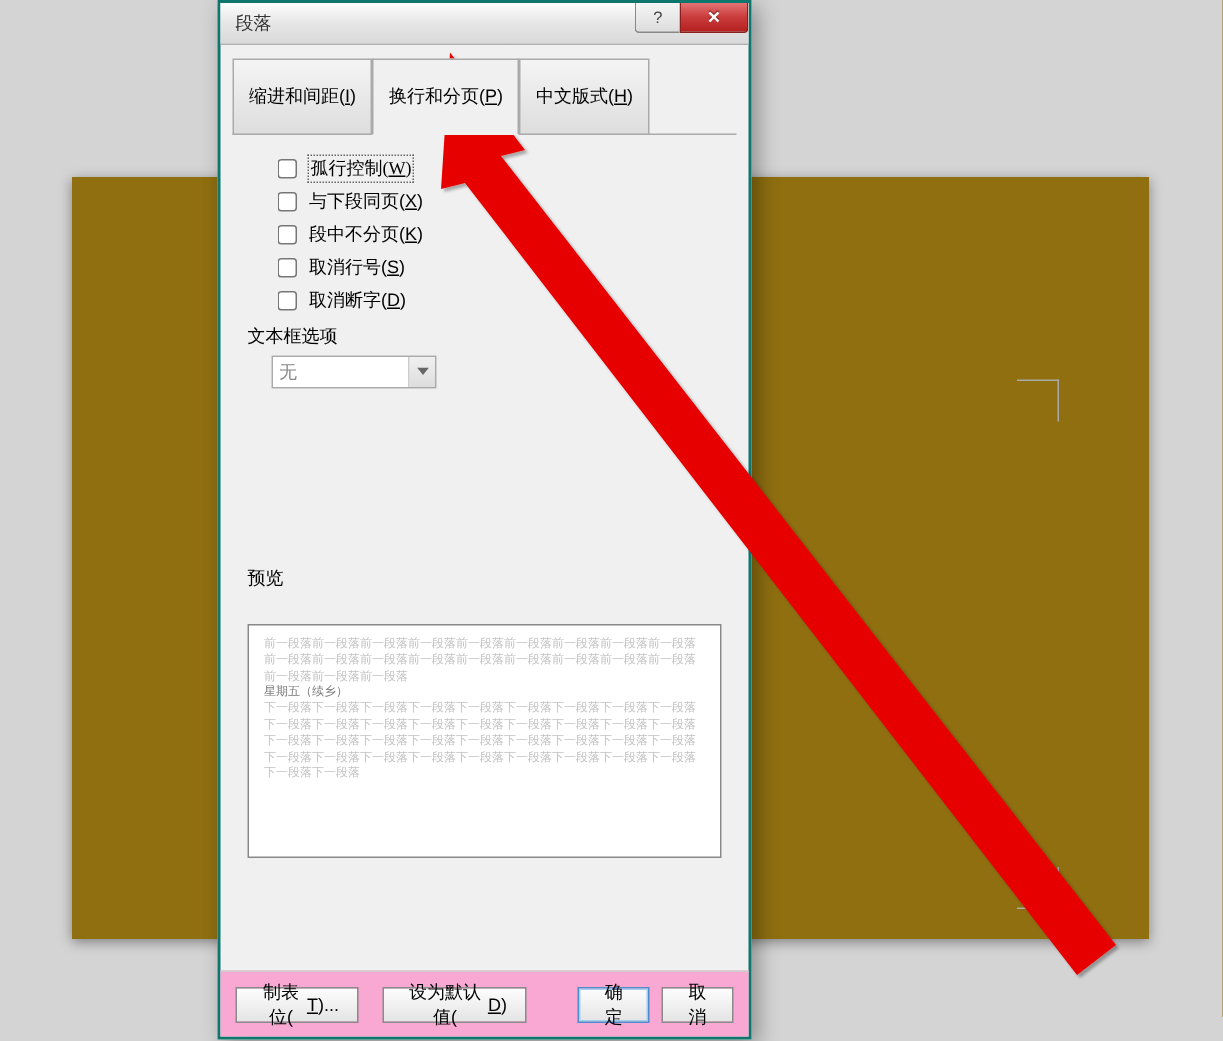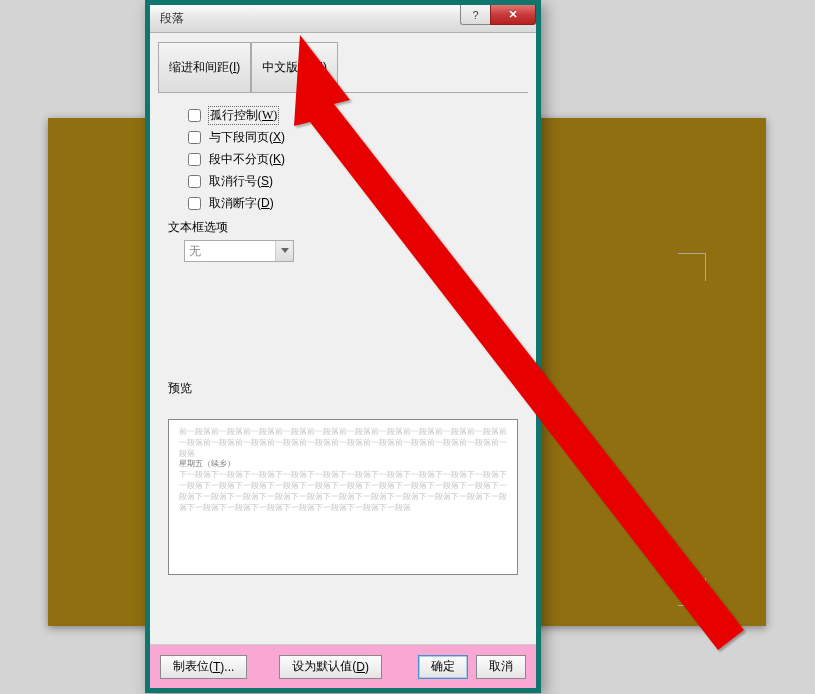--- a/index.html
+++ b/index.html
@@ -28,24 +28,24 @@
     width: 28px;
     height: 28px;
     border: 1px solid #aaa;
   }
   .canvas-bg .corner.tr { right: 60px; top: 135px; border-left:none; border-bottom:none;}
   .canvas-bg .corner.br { right: 60px; bottom: 20px; border-left:none; border-top:none;}
   .dialog {
     position: absolute;
     left: 145px;
     top: 0;
-    width: 396px;
+    width: 356px;
     height: 693px;
     background: #f0f0f0;
-    border: 5px solid #0f766e;
+    border: 2px solid #0f766e;
     box-shadow: 4px 4px 14px rgba(0,0,0,0.35);
     display: flex;
     flex-direction: column;
   }
   .titlebar {
     height: 28px;
     background: linear-gradient(to bottom, #fdfdfd, #e6e6e6 50%, #d9d9d9);
     border-bottom: 1px solid #b0b0b0;
     display: flex;
     align-items: center;
@@ -221,20 +221,23 @@
     <div class="win-btns">
       <div class="win-btn help">?</div>
       <div class="win-btn close">✕</div>
     </div>
   </div>
 
   <div class="tabs">
     <div class="tab">
       <span>缩进和间距(<u>I</u>)</span>
     </div>
+    <div class="tab active">
+      <span>换行和分页(<u>P</u>)</span>
+    </div>
     <div class="tab">
       <span>中文版式(<u>H</u>)</span>
     </div>
   </div>
 
   <div class="tab-body">
     <div class="checkbox-row">
       <input type="checkbox" style="">
       <label class="dotted">孤行控制(<u>W</u>)</label>
     </div>

